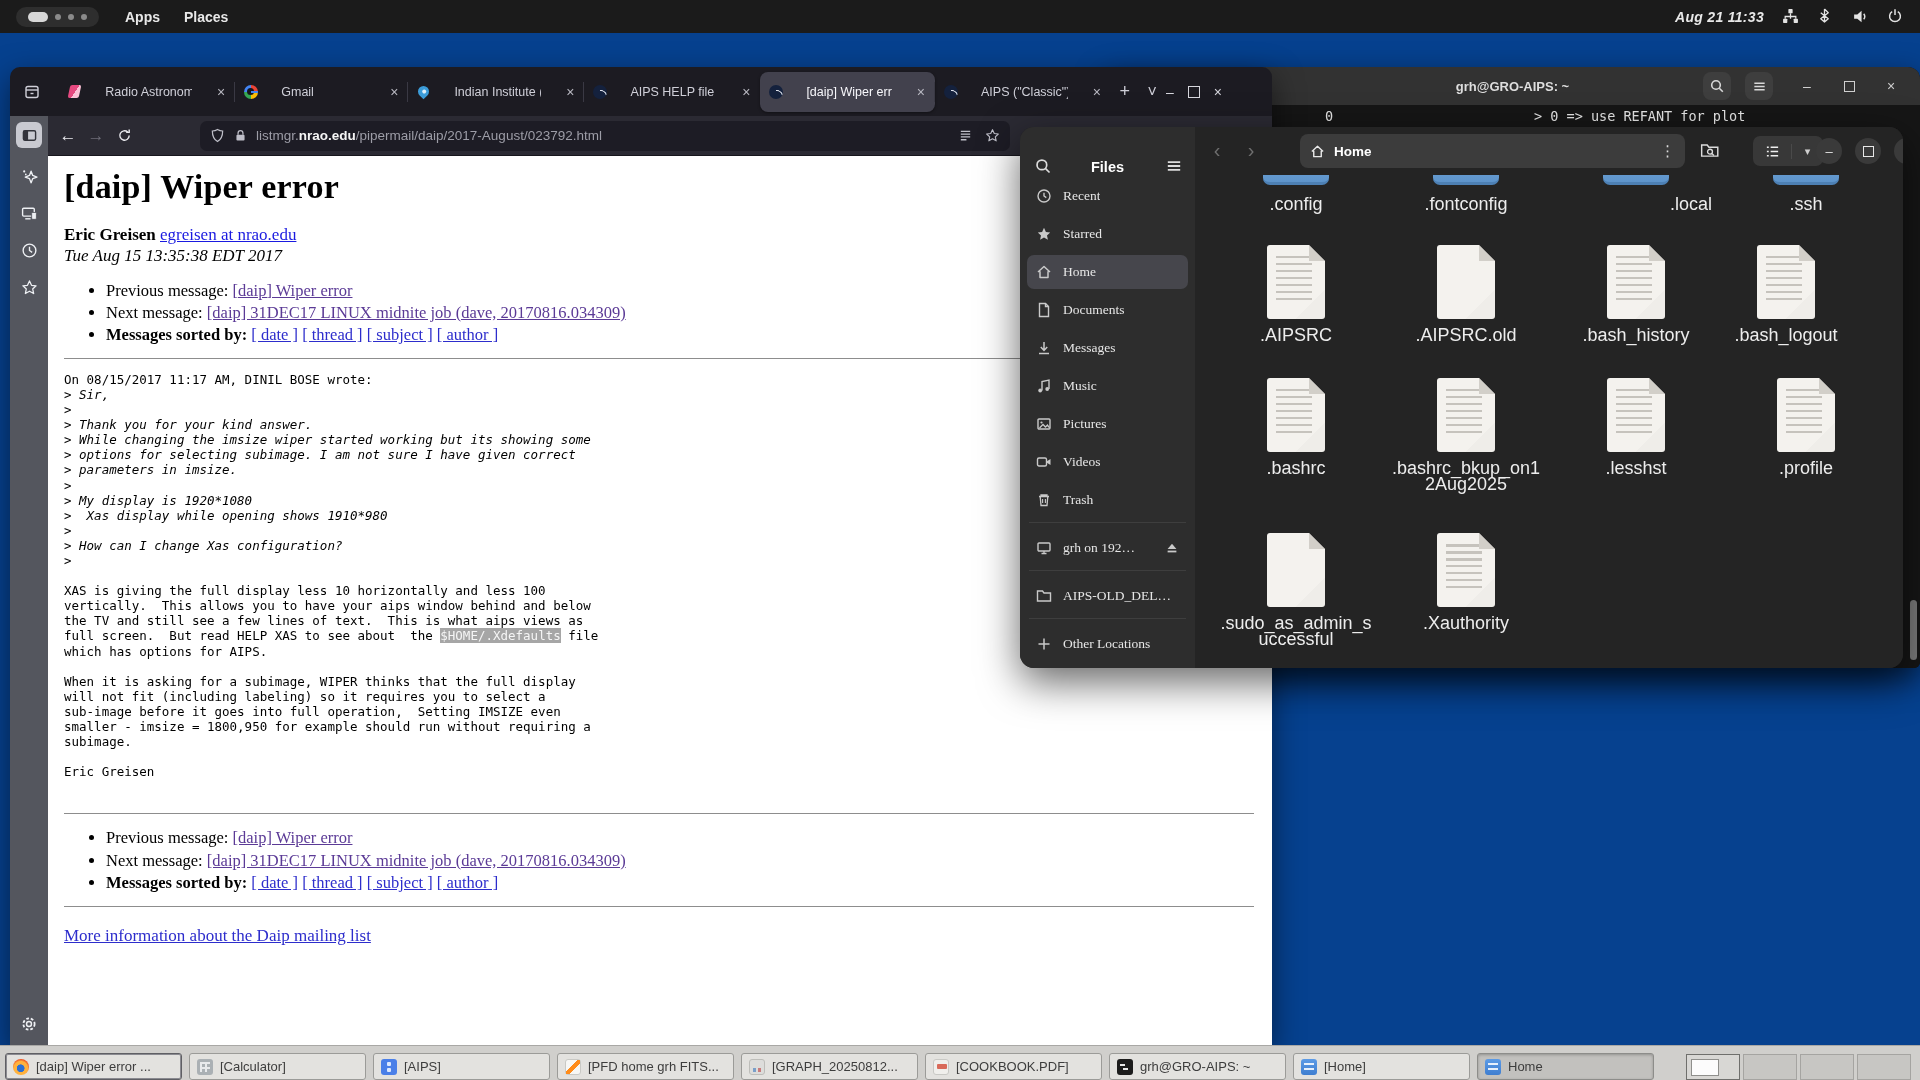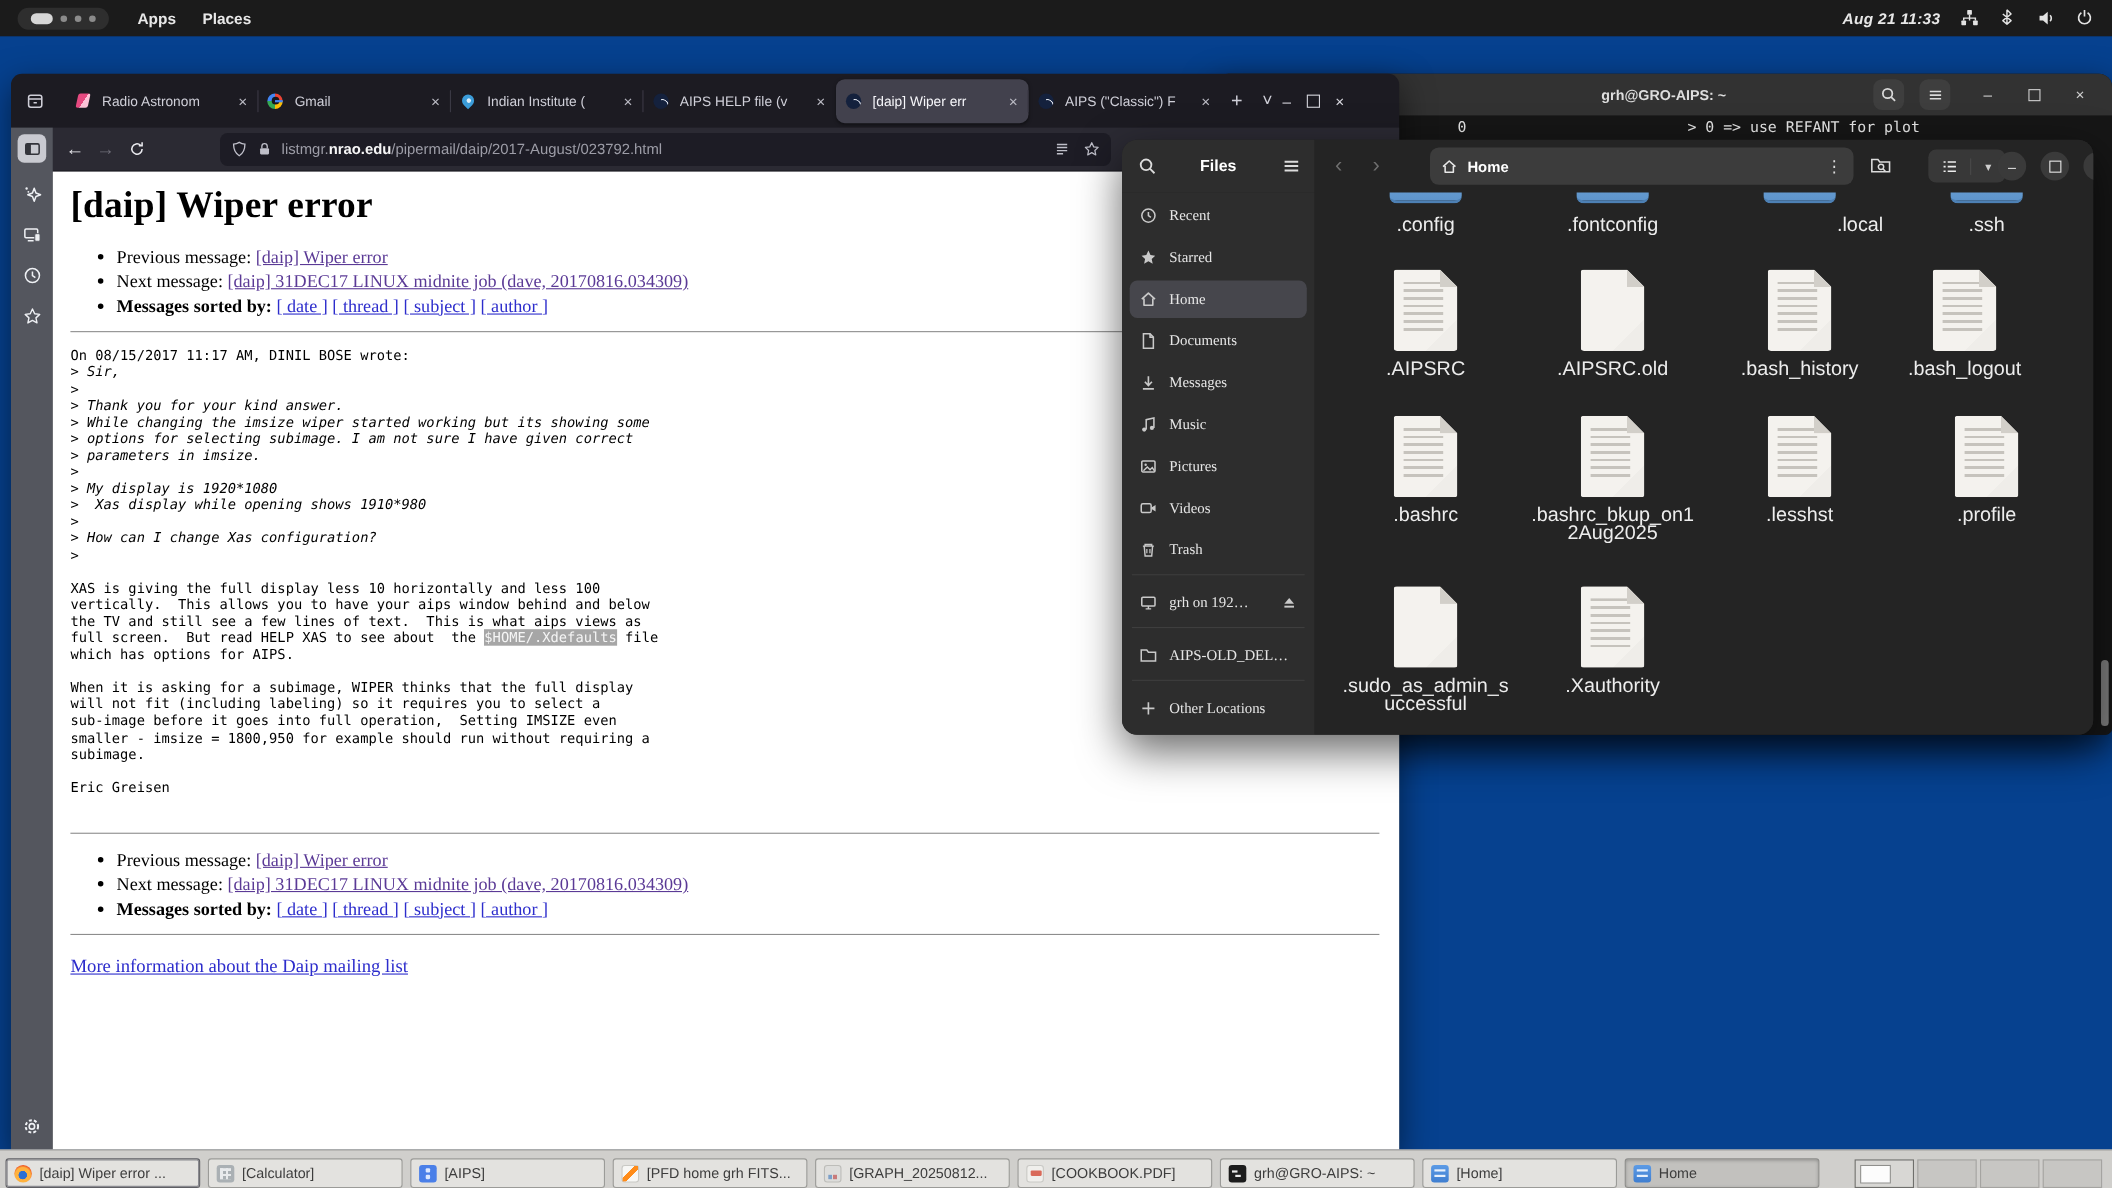--- a/index.html
+++ b/index.html
@@ -40,21 +40,21 @@
   #term-line{position:absolute;top:3px;left:0;right:0;height:18px;}
   #term-col1{position:absolute;left:220px;}
   #term-col2{position:absolute;left:429px;}
   #term-scroll{position:absolute;right:3px;top:495px;width:7px;height:60px;border-radius:4px;background:#7d7d7d;}
 
   
   #browser{position:absolute;left:10px;top:67px;width:1262px;height:978px;z-index:2;
            border-radius:10px 10px 0 0;background:#1c1b22;box-shadow:0 10px 30px rgba(0,0,0,.5);}
   #tabbar{height:49px;display:flex;align-items:center;padding:0 8px;color:#d6d6dd;}
   .tb-btn{width:28px;height:28px;border-radius:6px;display:flex;align-items:center;justify-content:center;color:#cfcfd8;}
-  .tab{width:160px;height:40px;margin-top:0;display:flex;align-items:center;gap:10px;padding:0 8px;
+  .tab{width:160px;height:40px;margin-top:0;display:flex;align-items:center;gap:23px;padding:0 8px;
        border-radius:8px;font-size:12.5px;color:#cfcfd8;position:relative;}
   .tab + .tab::before{content:"";position:absolute;left:-1px;top:10px;bottom:10px;width:1px;background:#3a3944;}
   .tab.active{background:#42414d;color:#f7f7fb;box-shadow:0 1px 3px rgba(0,0,0,.4);}
   .tab.active::before{display:none;}
   .tablabel{flex:1;white-space:nowrap;overflow:hidden;}
   .tabclose{color:#b9b9c2;font-size:14px;padding:0 2px;}
   .tabicon{width:15px;height:15px;flex:0 0 15px;display:flex;align-items:center;justify-content:center;}
   .ico-radio{width:11px;height:13px;background:linear-gradient(115deg,#e64980 0 55%,#fcc2d7 55%);border-radius:2px;transform:skewX(-12deg);}
   .ico-google{width:14px;height:14px;border-radius:50%;background:conic-gradient(#ea4335 0 25%,#fbbc05 25% 50%,#34a853 50% 75%,#4285f4 75%);
               position:relative;}
@@ -96,21 +96,21 @@
   hr.rule{border:none;border-top:1.5px solid #8d8d8d;margin:13px 0;}
   pre.mail{font-family:"DejaVu Sans Mono",monospace;font-size:12.5px;line-height:15.1px;margin:8px 0 0 0;color:#000;}
   pre.mail i{font-style:italic;}
   .hl{background:#a6a6a6;color:#f5f5f5;}
   #morelink{font-size:17px;margin-top:6px;display:inline-block;color:#2d2dcc;}
 
   
   #files{position:absolute;left:1020px;top:127px;width:883px;height:541px;z-index:3;border-radius:14px;
          background:#242424;box-shadow:0 14px 40px rgba(0,0,0,.6);overflow:hidden;color:#e8e8e8;}
   #files-header{height:48px;display:flex;}
-  #fh-side{width:175px;background:#2d2d2d;display:flex;align-items:center;position:relative;}
+  #fh-side{width:175px;background:#2d2d2d;display:flex;align-items:flex-end;position:relative;}
   #fh-side .title{position:absolute;left:0;right:0;text-align:center;font-weight:bold;font-size:14.5px;color:#fff;}
   #fh-search{margin-left:14px;width:18px;height:18px;color:#dcdcdc;z-index:1;}
   #fh-burger{position:absolute;right:12px;width:18px;height:18px;color:#dcdcdc;}
   #fh-main{flex:1;position:relative;background:#242424;}
   .chev{position:absolute;top:14px;width:20px;height:20px;color:#6f6f6f;font-size:20px;line-height:18px;text-align:center;}
   #fh-path{position:absolute;left:105px;top:7px;width:365px;height:34px;background:#3c3c3c;border-radius:8px;
            display:flex;align-items:center;padding:0 10px;gap:9px;}
   #fh-path .plabel{font-weight:bold;font-size:13.5px;color:#fff;}
   #fh-path .kebab{margin-left:auto;color:#dcdcdc;font-size:15px;}
   #fh-findfile{position:absolute;left:505px;top:13px;width:20px;height:20px;color:#dcdcdc;}
@@ -392,20 +392,25 @@
                     <path d="M8 1.8 9.9 5.9l4.3.5-3.2 3 .9 4.3L8 11.5l-3.9 2.2.9-4.3-3.2-3 4.3-.5z" fill="none" stroke="currentColor" stroke-width="1.2" stroke-linejoin="round"></path>
                   </svg>
               </span>
             </span>
           </div>
         </div>
 
         <div id="page">
           <div id="page-inner">
             <h1>[daip] Wiper error</h1>
+            <div class="meta">
+              <b>Eric Greisen</b>
+              <a href="#">egreisen at nrao.edu</a><br>
+              <span class="date">Tue Aug 15 13:35:38 EDT 2017</span>
+            </div>
             <ul class="msgnav">
               <li><span>Previous message: </span><a class="visited" href="#">[daip] Wiper error</a></li>
               <li><span>Next message: </span><a class="visited" href="#">[daip] 31DEC17 LINUX midnite job (dave, 20170816.034309)</a></li>
               <li><b>Messages sorted by:</b>
                 <a class="blue" href="#">[ date ]</a>
                 <a class="blue" href="#">[ thread ]</a>
                 <a class="blue" href="#">[ subject ]</a>
                 <a class="blue" href="#">[ author ]</a>
               </li>
             </ul>

